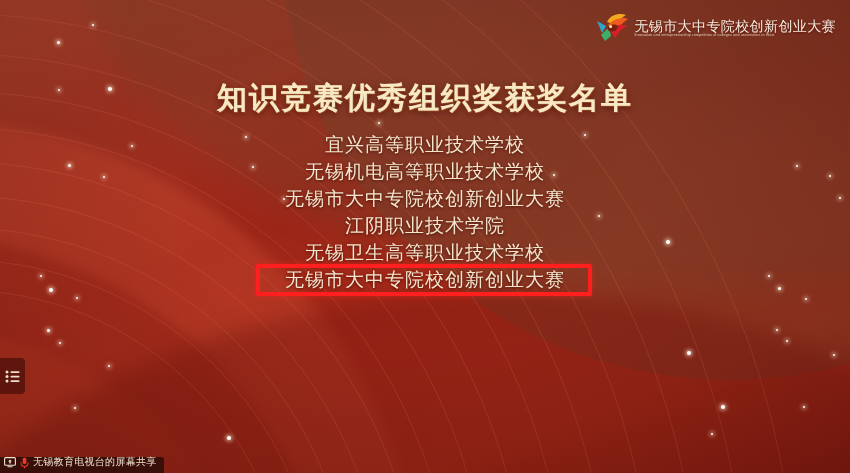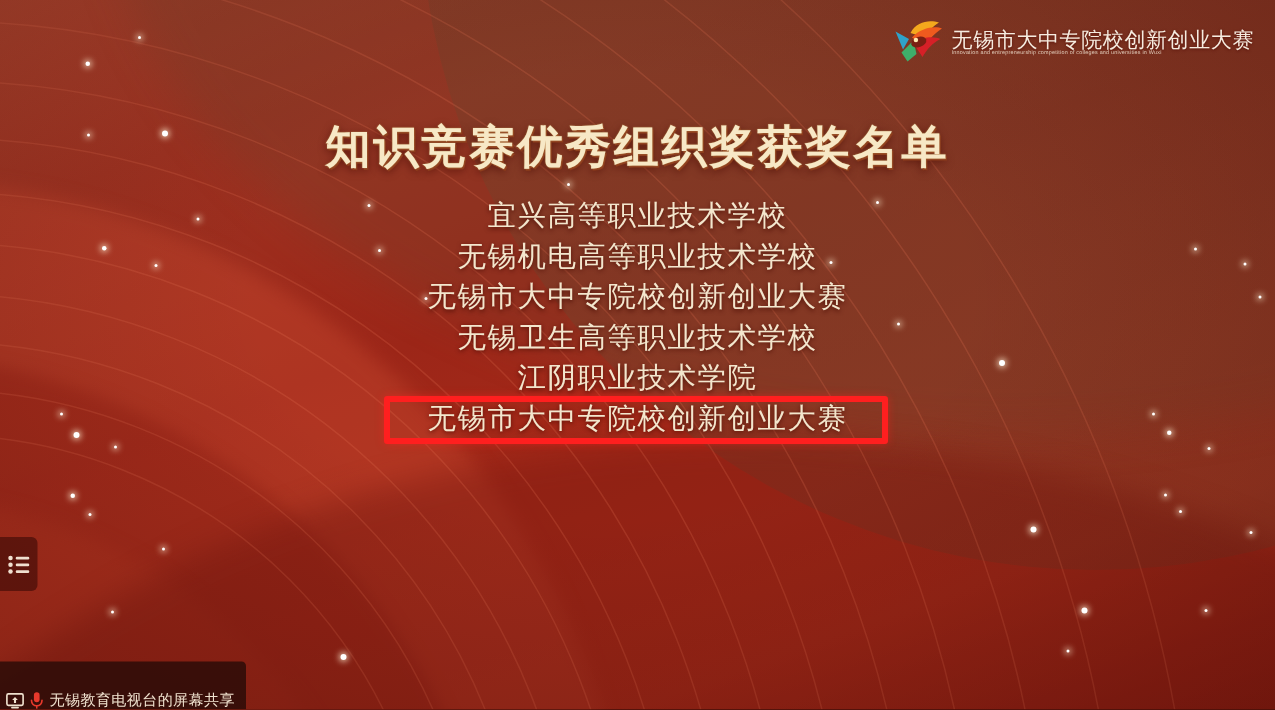--- a/index.html
+++ b/index.html
@@ -177,22 +177,22 @@
     border-radius:0 4px 4px 0;
     display:flex; align-items:center; justify-content:center;
     z-index: 14;
   }
   .side-toggle svg { display:block; }
 
   
   .share-bar {
     position:absolute;
     left:0; bottom:0;
-    height:32px;
-    display:flex; align-items:flex-end; gap:4px;
+    height:16px;
+    display:flex; align-items:flex-start; gap:4px;
     padding:0 7px 0 4px;
     background:rgba(36,10,6,0.78);
     border-radius:0 3px 0 0;
     z-index: 14;
   }
   .share-text {
     font-size:10px;
     color:#f0e2cf;
     letter-spacing:.3px;
     line-height:1;
@@ -287,22 +287,22 @@
       <div class="logo-en">Innovation and entrepreneurship competition of colleges and universities in Wuxi</div>
     </div>
   </div>
 
   <div class="title">知识竞赛优秀组织奖获奖名单</div>
 
   <div class="list">
     <div class="list-item">宜兴高等职业技术学校</div>
     <div class="list-item">无锡机电高等职业技术学校</div>
     <div class="list-item">无锡市大中专院校创新创业大赛</div>
+    <div class="list-item">江阴职业技术学院</div>
     <div class="list-item">无锡卫生高等职业技术学校</div>
-    <div class="list-item">江阴职业技术学院</div>
     <div class="list-item">无锡市大中专院校创新创业大赛</div>
   </div>
 
   <div class="highlight-box"></div>
 
   <div class="side-toggle">
     <svg width="15" height="13" viewBox="0 0 15 13">
       <circle cx="2" cy="2" r="1.5" fill="#f0e0d0"></circle>
       <circle cx="2" cy="6.5" r="1.5" fill="#f0e0d0"></circle>
       <circle cx="2" cy="11" r="1.5" fill="#f0e0d0"></circle>

